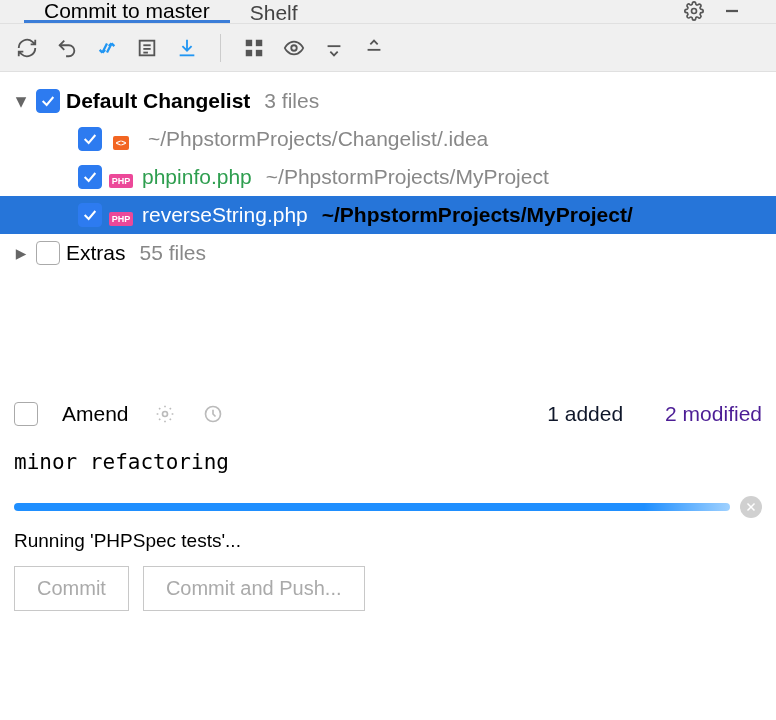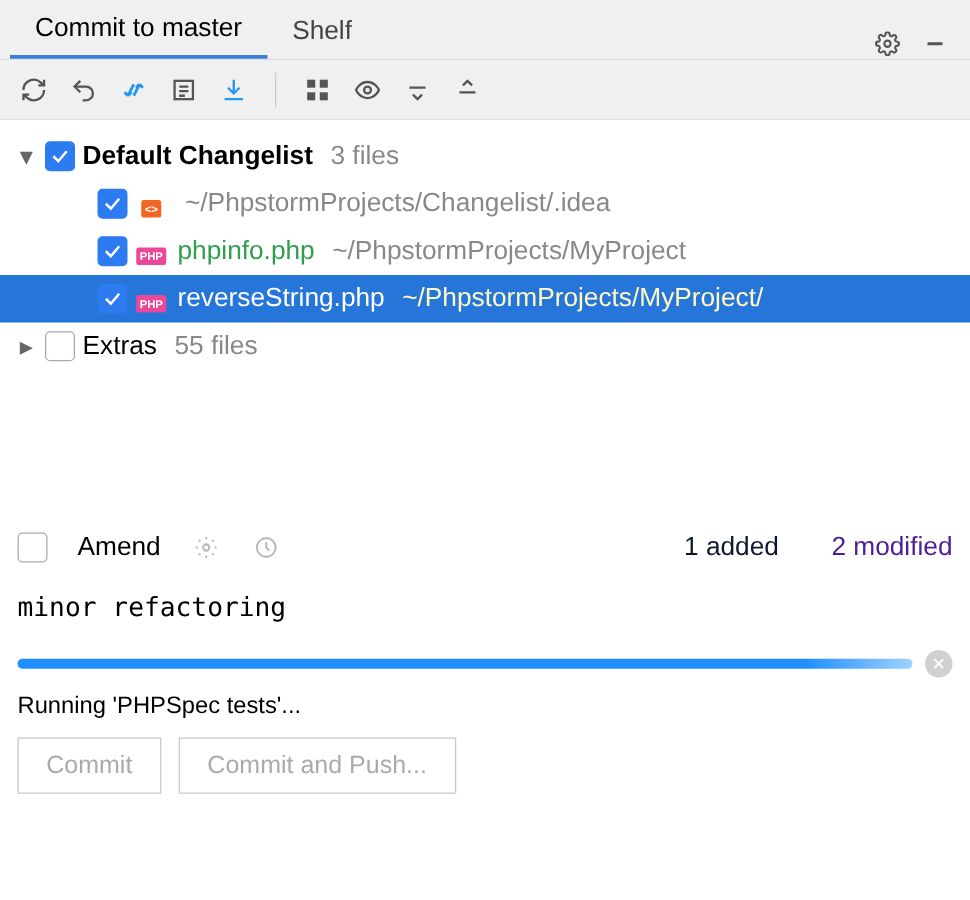--- a/index.html
+++ b/index.html
@@ -10,22 +10,22 @@
     height: 720px;
     background: #fff;
     color: #000;
     overflow: hidden;
   }
   .header {
     background: #f0f0f0;
     border-bottom: 1px solid #e0e0e0;
     display: flex;
     align-items: flex-end;
-    height: 48px;
-    padding: 0 8px;
+    height: 24px;
+    padding: 0 24px;
   }
   .tabs { display: flex; flex: 1; align-items: flex-end; height: 100%; }
   .tab {
     padding: 8px 20px 6px 20px;
     font-size: 21px;
     color: #444;
     cursor: pointer;
     height: 100%;
     display: flex;
     align-items: center;
@@ -96,21 +96,21 @@
     position: relative;
     top: 4px;
   }
   .badge.xml { background: #f26522; }
   .badge.php { background: #ec4899; }
   .fname { margin-left: 2px; }
   .fname.blue { color: #1a66cc; }
   .fname.green { color: #2e9e4f; }
   .row.selected .fname { color: #fff; }
   .fpath { color: #888; margin-left: 8px; }
-  .row.selected .fpath { color: #fef9c3; }
+  .row.selected .fpath { color: #000000; font-weight: bold; }
   .bold { font-weight: 700; }
   .grey { color: #888; margin-left: 8px; }
   .middle-bar {
     display: flex;
     align-items: center;
     padding: 10px 14px;
     gap: 24px;
   }
   .amend-lbl { font-size: 21px; }
   .middle-bar .spacer { flex: 1; }

